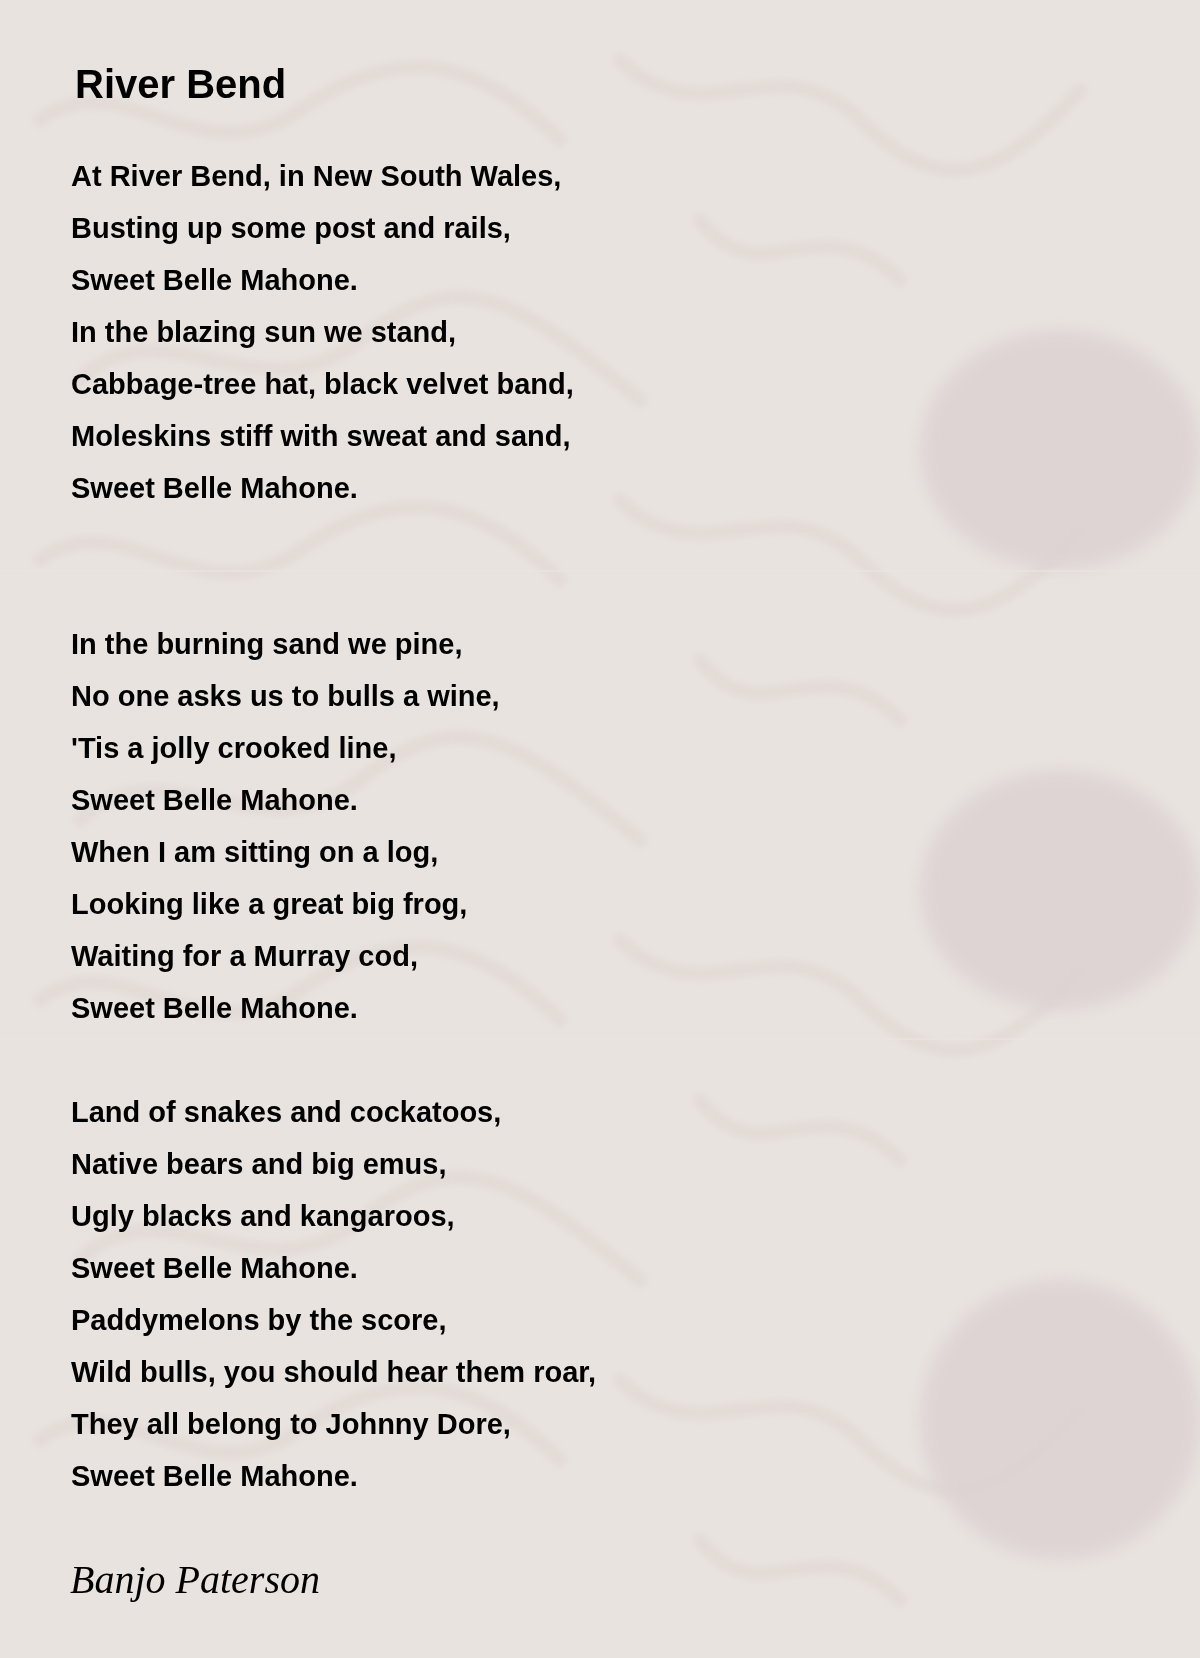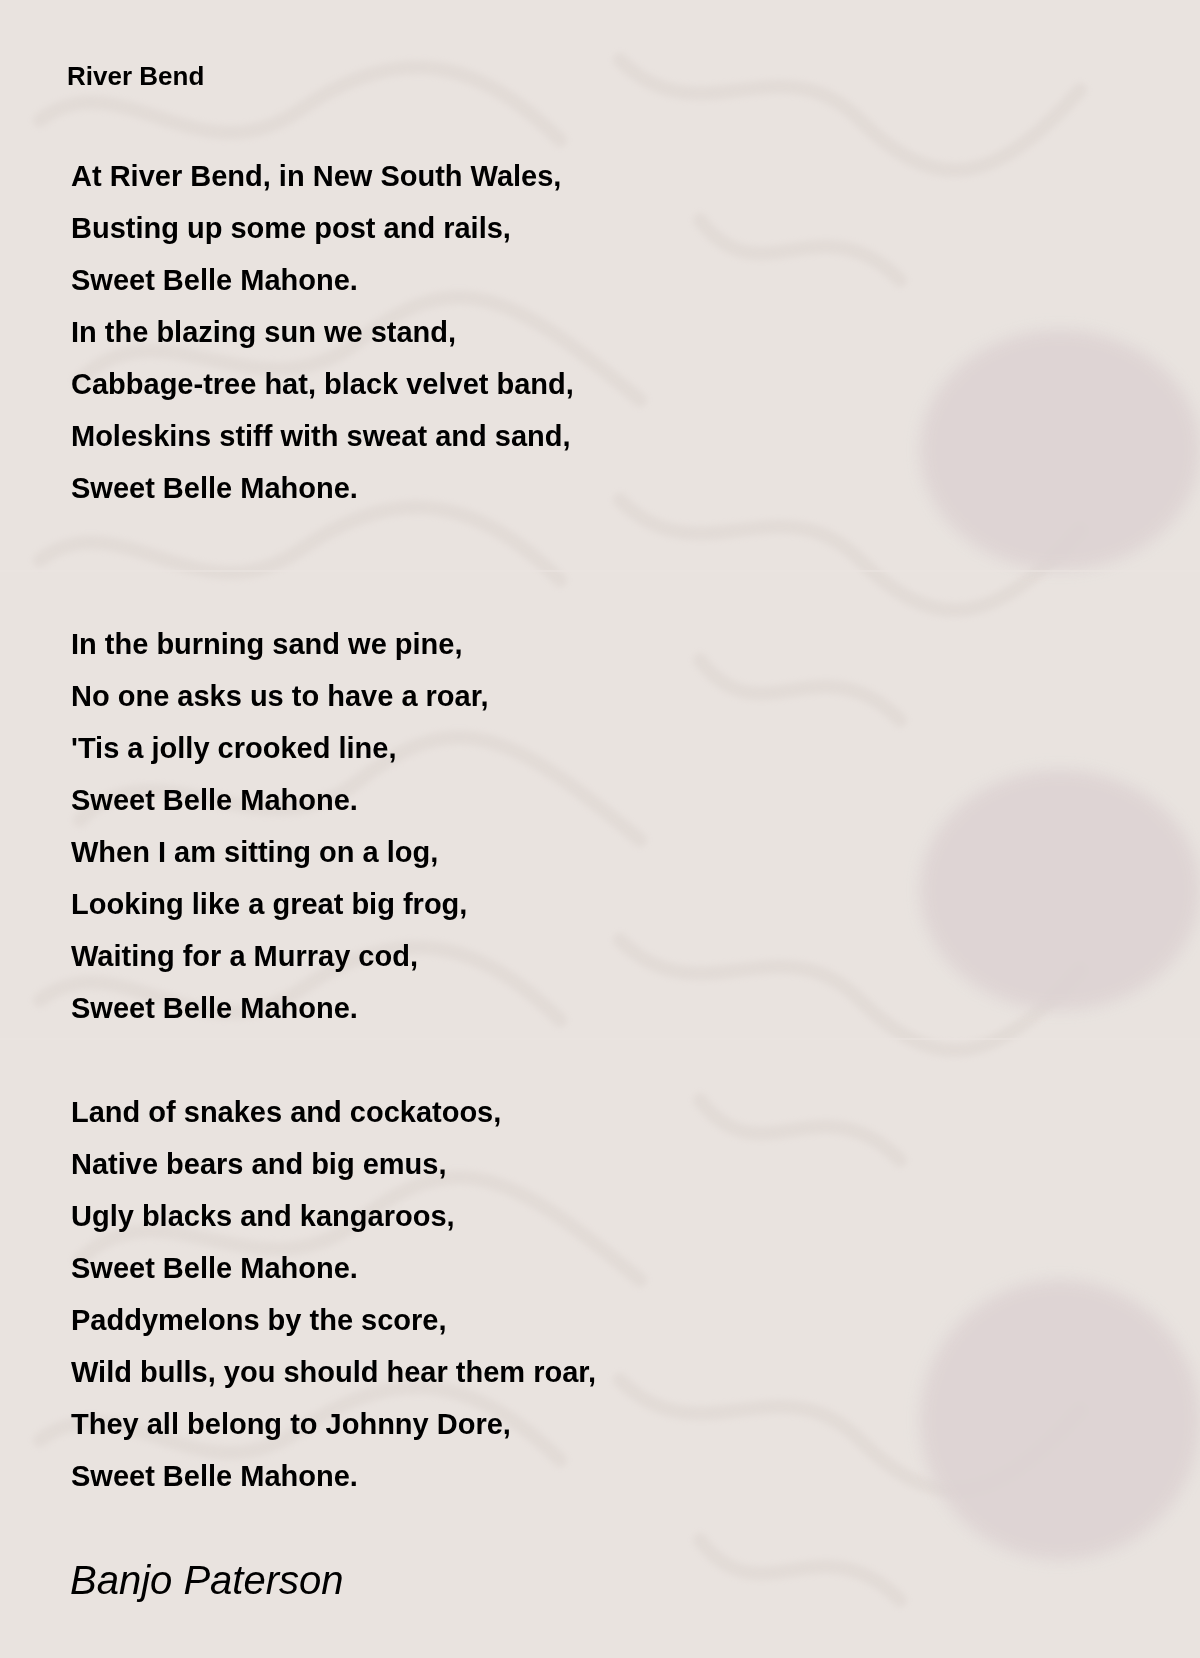--- a/index.html
+++ b/index.html
@@ -24,22 +24,22 @@
     .content {
       position: absolute;
       left: 67px;
       top: 0;
       z-index: 1;
     }
     .title {
       position: absolute;
       left: 0;
       top: 52px;
-      margin: 0;
-      font-size: 26px;
+      margin: 8px;
+      font-size: 40px;
       font-weight: bold;
       white-space: nowrap;
       line-height: 48px;
     }
     .stanza {
       position: absolute;
       left: 4px;
     }
     .line {
       font-size: 29px;
@@ -49,20 +49,21 @@
       white-space: nowrap;
     }
     .author {
       position: absolute;
       left: 3px;
       top: 1556px;
       font-size: 40px;
       font-style: italic;
       white-space: nowrap;
       line-height: 48px;
+      font-family: Liberation Serif, serif;
     }
   </style>
 </head>
 <body>
 
 <svg class="bg" viewBox="0 0 1200 1658" xmlns="http://www.w3.org/2000/svg">
   <defs>
     <filter id="blur8">
         <feGaussianBlur stdDeviation="8"></feGaussianBlur>
       </filter>
@@ -108,21 +109,21 @@
     <div class="line">Busting up some post and rails,</div>
     <div class="line">Sweet Belle Mahone.</div>
     <div class="line">In the blazing sun we stand,</div>
     <div class="line">Cabbage-tree hat, black velvet band,</div>
     <div class="line">Moleskins stiff with sweat and sand,</div>
     <div class="line">Sweet Belle Mahone.</div>
   </div>
 
   <div class="stanza" style="top:618px;">
     <div class="line">In the burning sand we pine,</div>
-    <div class="line">No one asks us to have a roar,</div>
+    <div class="line">No one asks us to bulls a wine,</div>
     <div class="line">'Tis a jolly crooked line,</div>
     <div class="line">Sweet Belle Mahone.</div>
     <div class="line">When I am sitting on a log,</div>
     <div class="line">Looking like a great big frog,</div>
     <div class="line">Waiting for a Murray cod,</div>
     <div class="line">Sweet Belle Mahone.</div>
   </div>
 
   <div class="stanza" style="top:1086px;">
     <div class="line">Land of snakes and cockatoos,</div>

